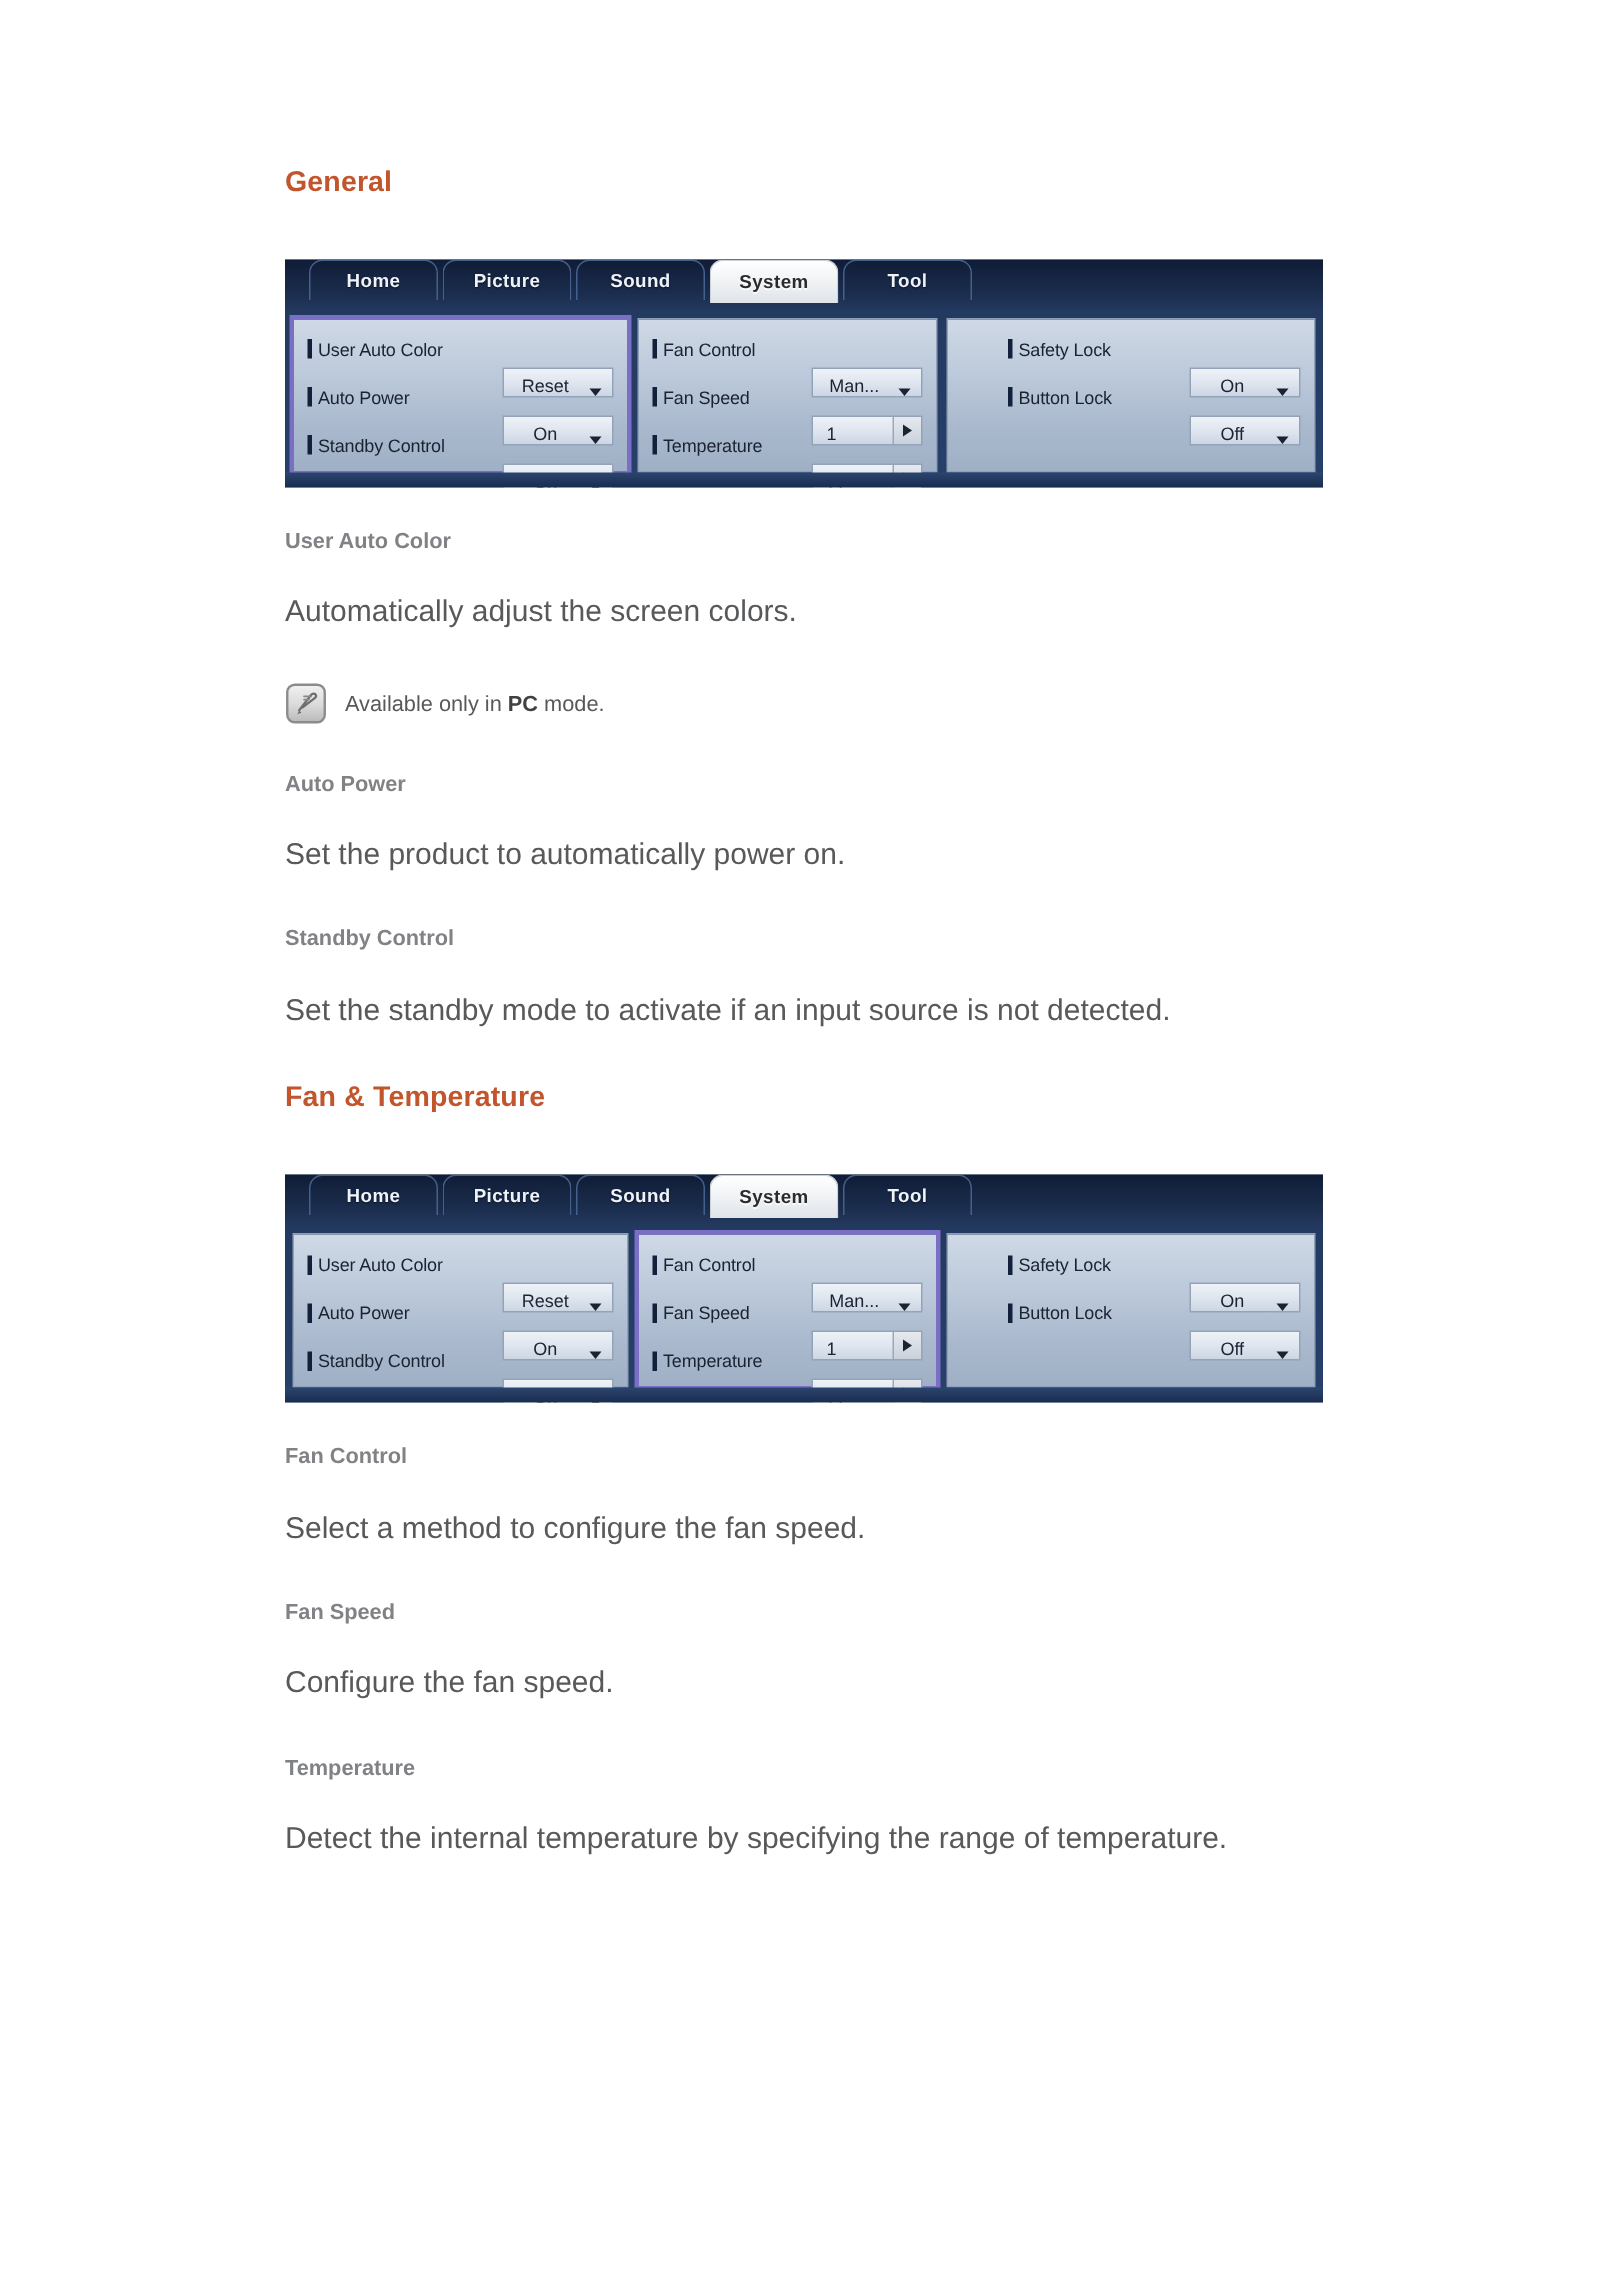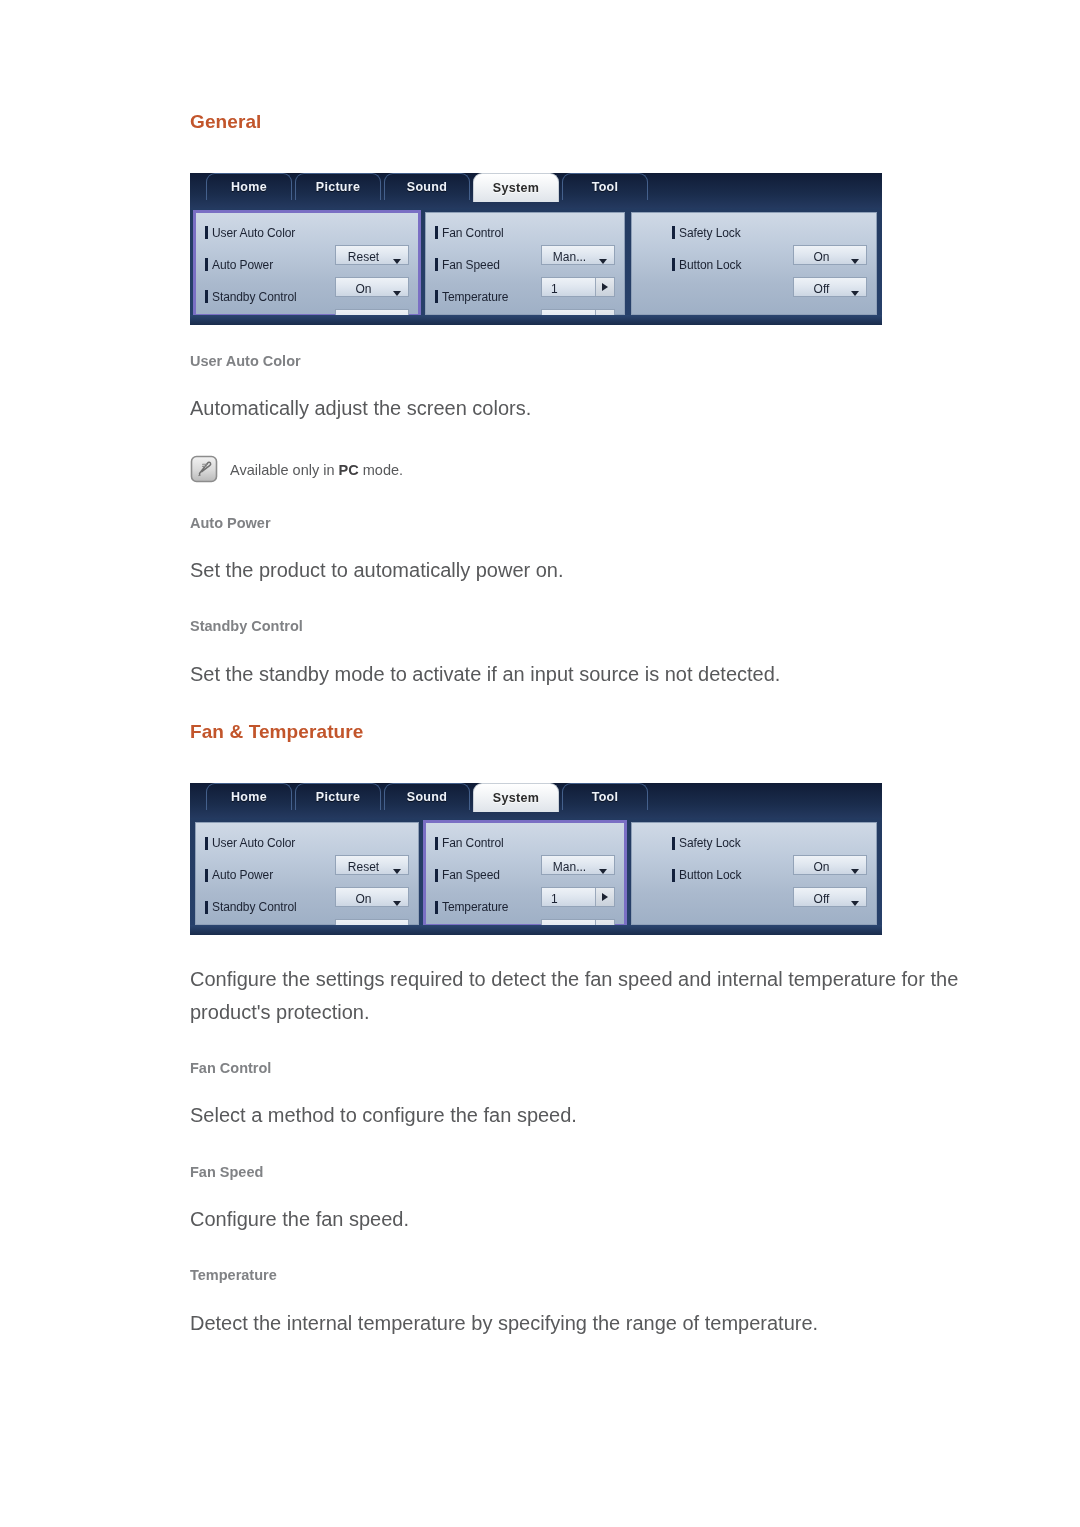--- a/index.html
+++ b/index.html
@@ -427,21 +427,20 @@
               <span class="osd-label">Button Lock</span>
               <span class="osd-value">
                 <span class="val-text">Off</span>
                 <span class="caret-down"></span>
               </span>
             </div>
           </div>
         </div>
         <div class="osd-footer"></div>
       </div>
-      <div class="body-text">Configure the settings required to detect the fan speed and internal temperature for the product's protection.</div>
       <div class="sub-heading">Fan Control</div>
       <div class="body-text">Select a method to configure the fan speed.</div>
       <div class="sub-heading">Fan Speed</div>
       <div class="body-text">Configure the fan speed.</div>
       <div class="sub-heading">Temperature</div>
       <div class="body-text">Detect the internal temperature by specifying the range of temperature.</div>
     </div>
 </div>
 
 </body></html>

